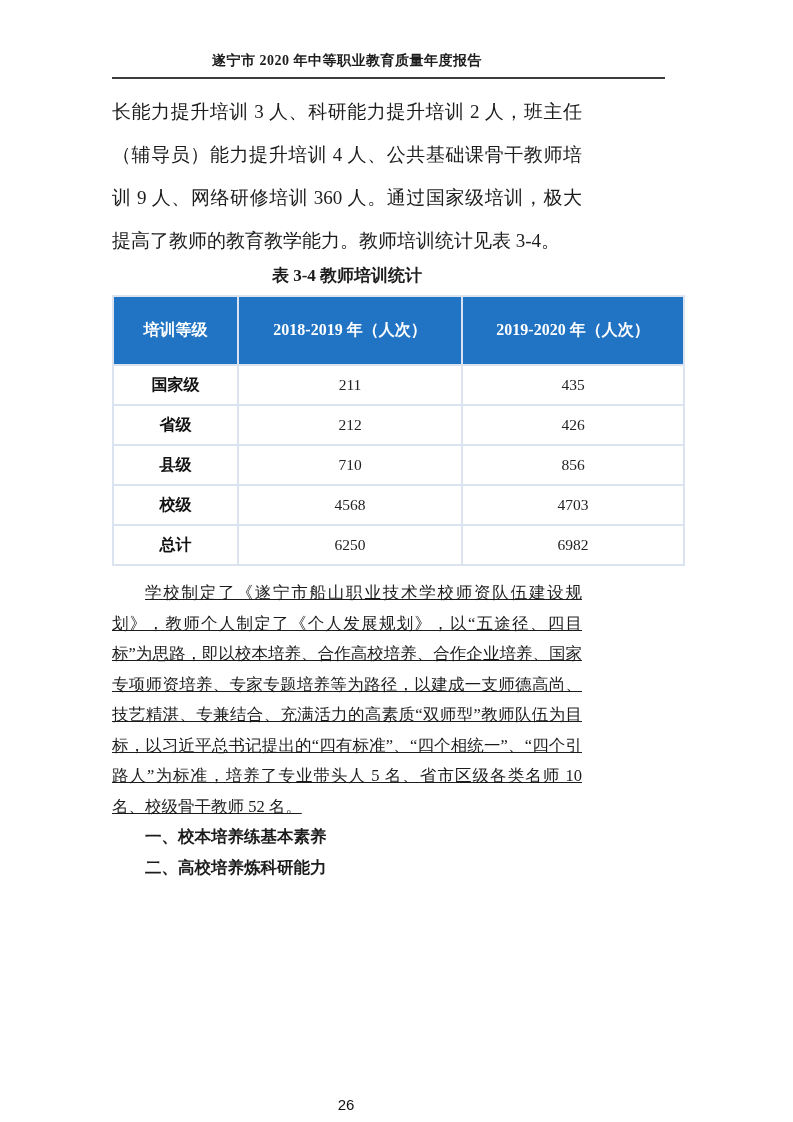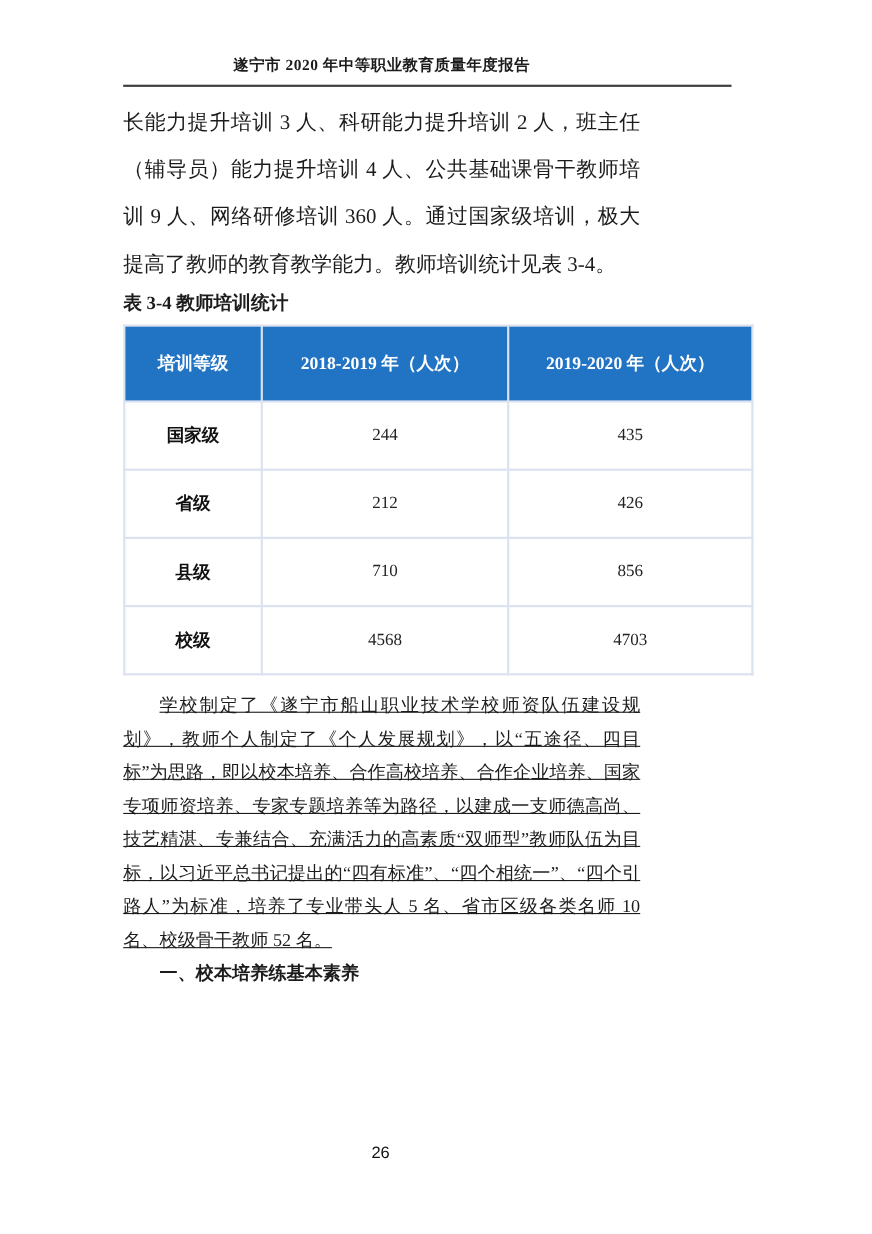--- a/index.html
+++ b/index.html
@@ -28,20 +28,21 @@
   }
   .intro{
     margin:11px 0 0 0;
     font-size:19px;
     line-height:43px;
     text-align:justify;
     text-justify:inter-ideograph;
   }
   .table-caption{
     margin-top:2px;
+    text-align:center;
     font-weight:bold;
     font-size:17px;
     line-height:24px;
   }
   table.stats-table{
     width:571px;
     margin-top:7px;
     border-collapse:collapse;
     table-layout:fixed;
   }
@@ -57,21 +58,21 @@
     padding:12px;
   }
   .stats-table td{
     height:30px;
     text-align:center;
     vertical-align:middle;
     font-size:15.5px;
     border:2px solid #dbe2f0;
     background:#ffffff;
     color:#222222;
-    padding:15px;
+    padding:4px;
   }
   .stats-table td.row-label{
     font-weight:bold;
     font-size:16px;
     color:#111111;
   }
   .case-heading{
     margin:39px 0 0 0;
     font-size:19px;
     font-weight:bold;
@@ -91,21 +92,21 @@
   .case-sub{
     margin:0;
     font-size:16.5px;
     line-height:30.5px;
     font-weight:bold;
     text-indent:2em;
   }
   .footer{
     position:absolute;
     left:0;right:0;
-    top:1040px;
+    top:1096px;
     text-align:center;
     font-family:"Liberation Sans","DejaVu Sans",sans-serif;
     font-size:15px;
     color:#111111;
   }
 </style>
 </head>
 <body>
 
 <div class="page">
@@ -128,41 +129,47 @@
     <thead>
       <tr>
         <th>培训等级</th>
         <th>2018-2019 年（人次）</th>
         <th>2019-2020 年（人次）</th>
       </tr>
     </thead>
     <tbody>
       <tr>
         <td class="row-label">国家级</td>
-        <td>244</td>
+        <td>211</td>
         <td>435</td>
       </tr>
       <tr>
         <td class="row-label">省级</td>
         <td>212</td>
         <td>426</td>
       </tr>
       <tr>
         <td class="row-label">县级</td>
         <td>710</td>
         <td>856</td>
       </tr>
       <tr>
         <td class="row-label">校级</td>
         <td>4568</td>
         <td>4703</td>
       </tr>
+      <tr>
+        <td class="row-label">总计</td>
+        <td>6250</td>
+        <td>6982</td>
+      </tr>
     </tbody>
   </table>
 
   <div class="case-study">
     <p class="case-para first">学校制定了《遂宁市船山职业技术学校师资队伍建设规划》，教师个人制定了《个人发展规划》，以“五途径、四目标”为思路，即以校本培养、合作高校培养、合作企业培养、国家专项师资培养、专家专题培养等为路径，以建成一支师德高尚、技艺精湛、专兼结合、充满活力的高素质“双师型”教师队伍为目标，以习近平总书记提出的“四有标准”、“四个相统一”、“四个引路人”为标准，培养了专业带头人 5 名、省市区级各类名师 10 名、校级骨干教师 52 名。</p>
     <p class="case-sub">一、校本培养练基本素养</p>
+    <p class="case-sub">二、高校培养炼科研能力</p>
   </div>
 
   <div class="footer">26</div>
 
 </div>
 
 </body></html>

